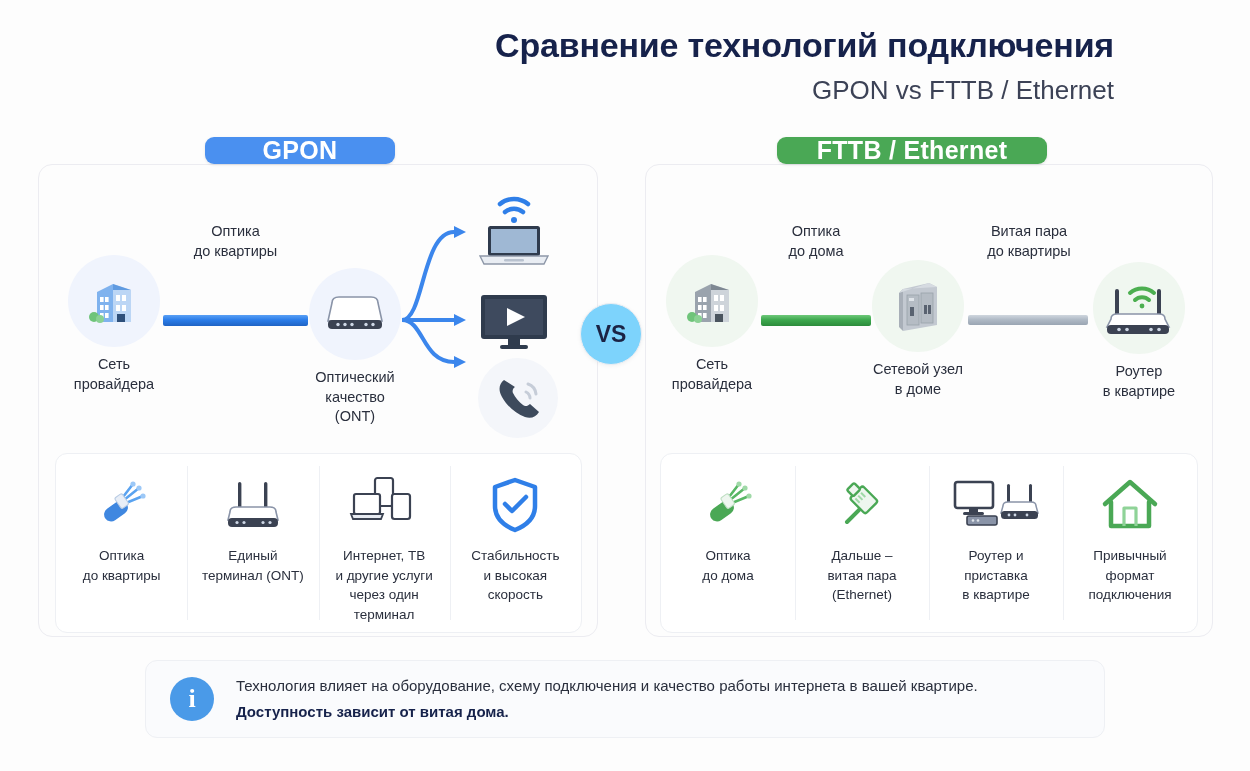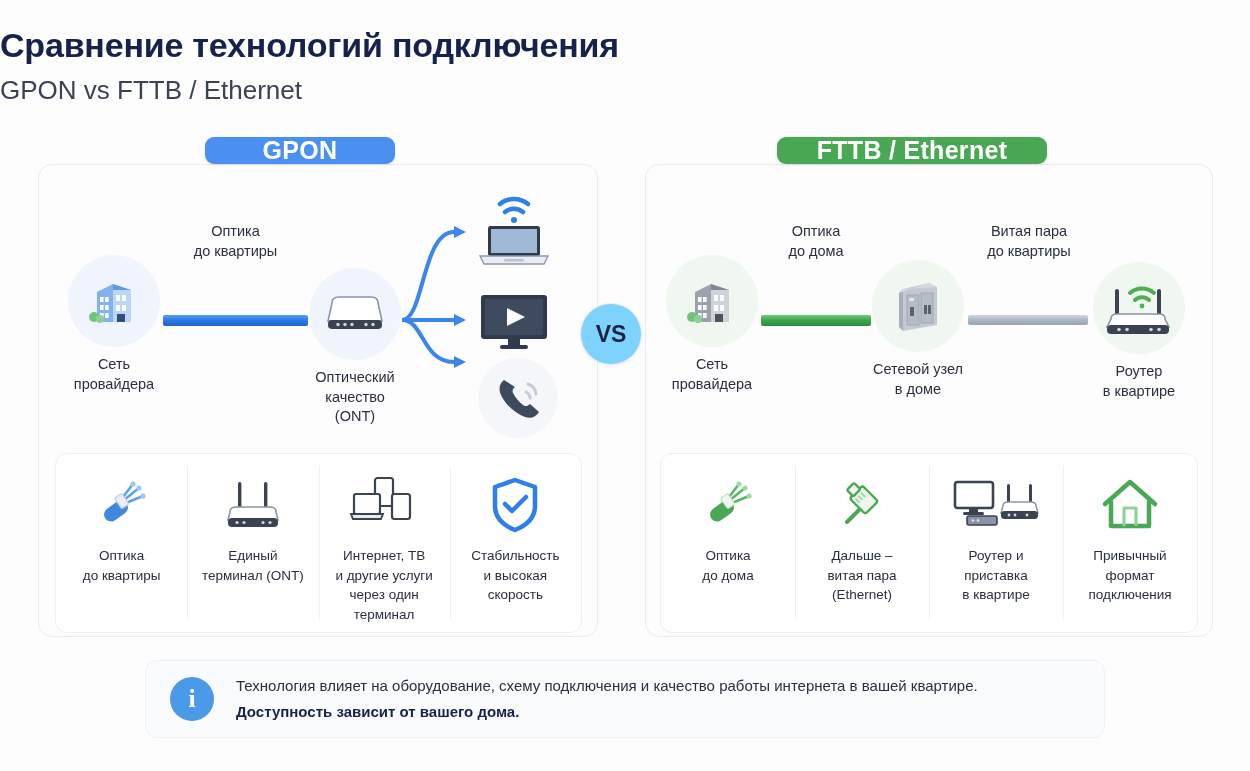--- a/index.html
+++ b/index.html
@@ -5,21 +5,21 @@
   * { box-sizing: border-box; margin: 0; padding: 0; }
   html, body {
     width: 1250px; height: 771px;
     background: #ffffff;
     font-family: "Liberation Sans", "DejaVu Sans", sans-serif;
     overflow: hidden;
   }
   .page { position: relative; width: 1250px; height: 771px; background:#fdfdfd; }
 
   
-  .title-wrap { position:absolute; top:26px; left:0; width:1114px; text-align:left; }
+  .title-wrap { position:absolute; top:26px; left:0; width:1114px; text-align:right; }
   .title {
     font-size: 34px; font-weight: 700; color:#16224b; letter-spacing:-0.2px;
     line-height: 1.15;
   }
   .subtitle {
     margin-top: 10px; font-size: 26px; font-weight: 400; color:#3c4256;
   }
 
   
   .panel {
@@ -437,17 +437,17 @@
       <div class="card-text" style="white-space: pre-line;">Привычный
 формат
 подключения</div>
     </div>
   </div>
 
   <div id="note">
     <div id="note-icon">i</div>
     <div class="note-lines">
       <div id="note-line1">Технология влияет на оборудование, схему подключения и качество работы интернета в вашей квартире.</div>
-      <div id="note-line2">Доступность зависит от вашего дома.</div>
+      <div id="note-line2">Доступность зависит от витая дома.</div>
     </div>
   </div>
 
 </div>
 
 </body></html>

